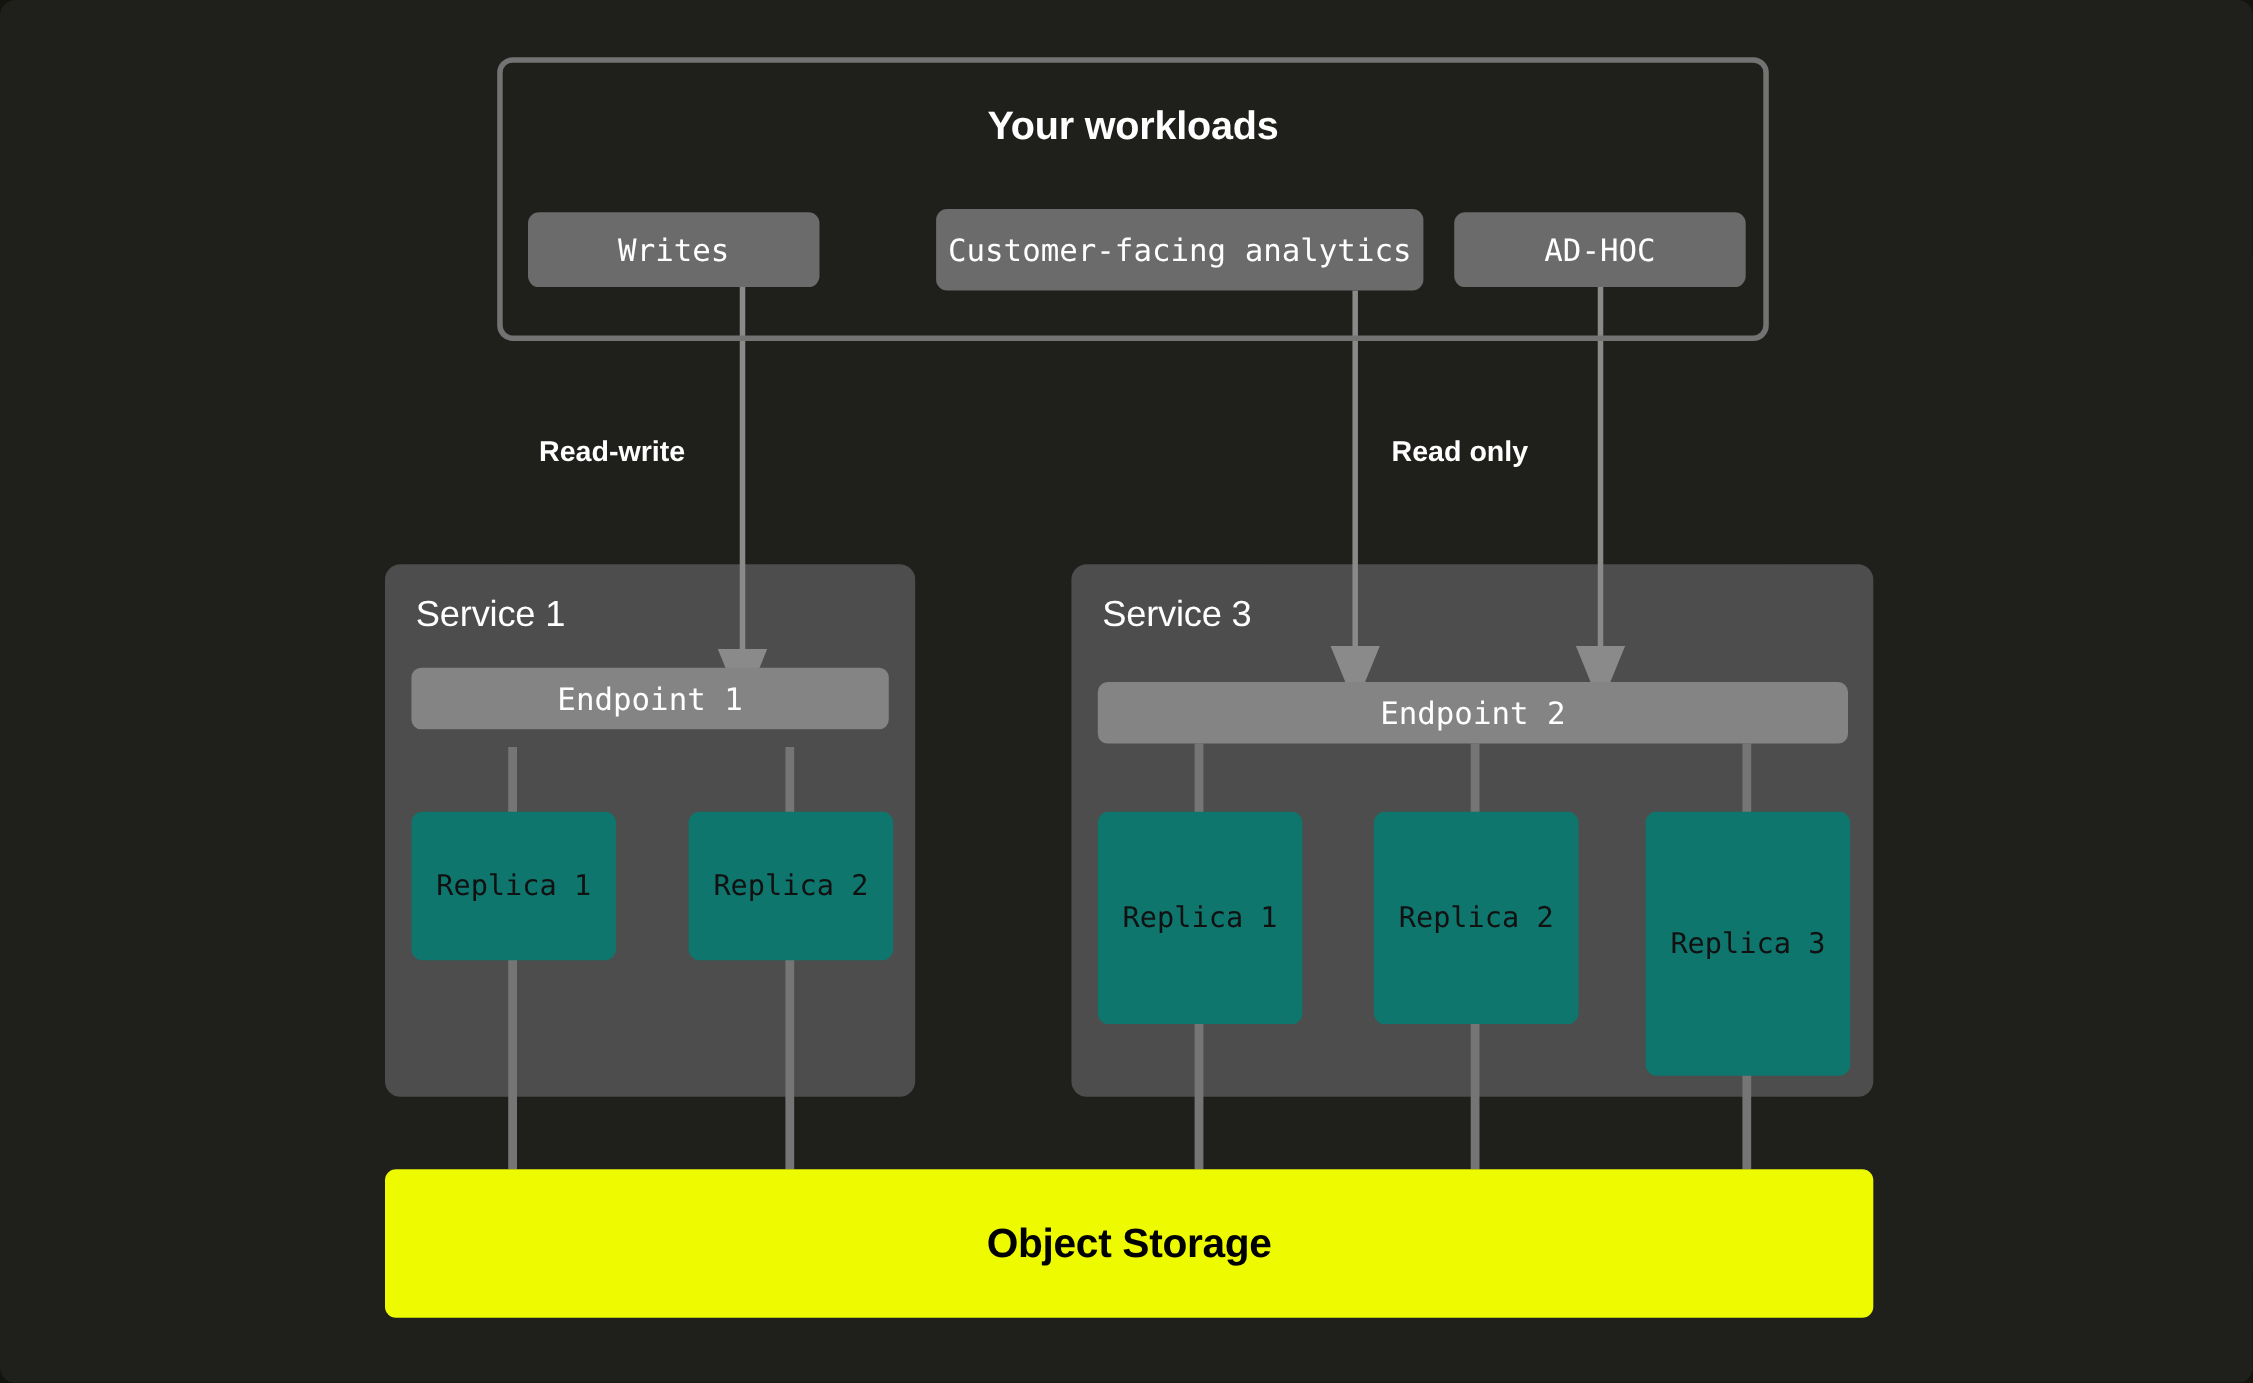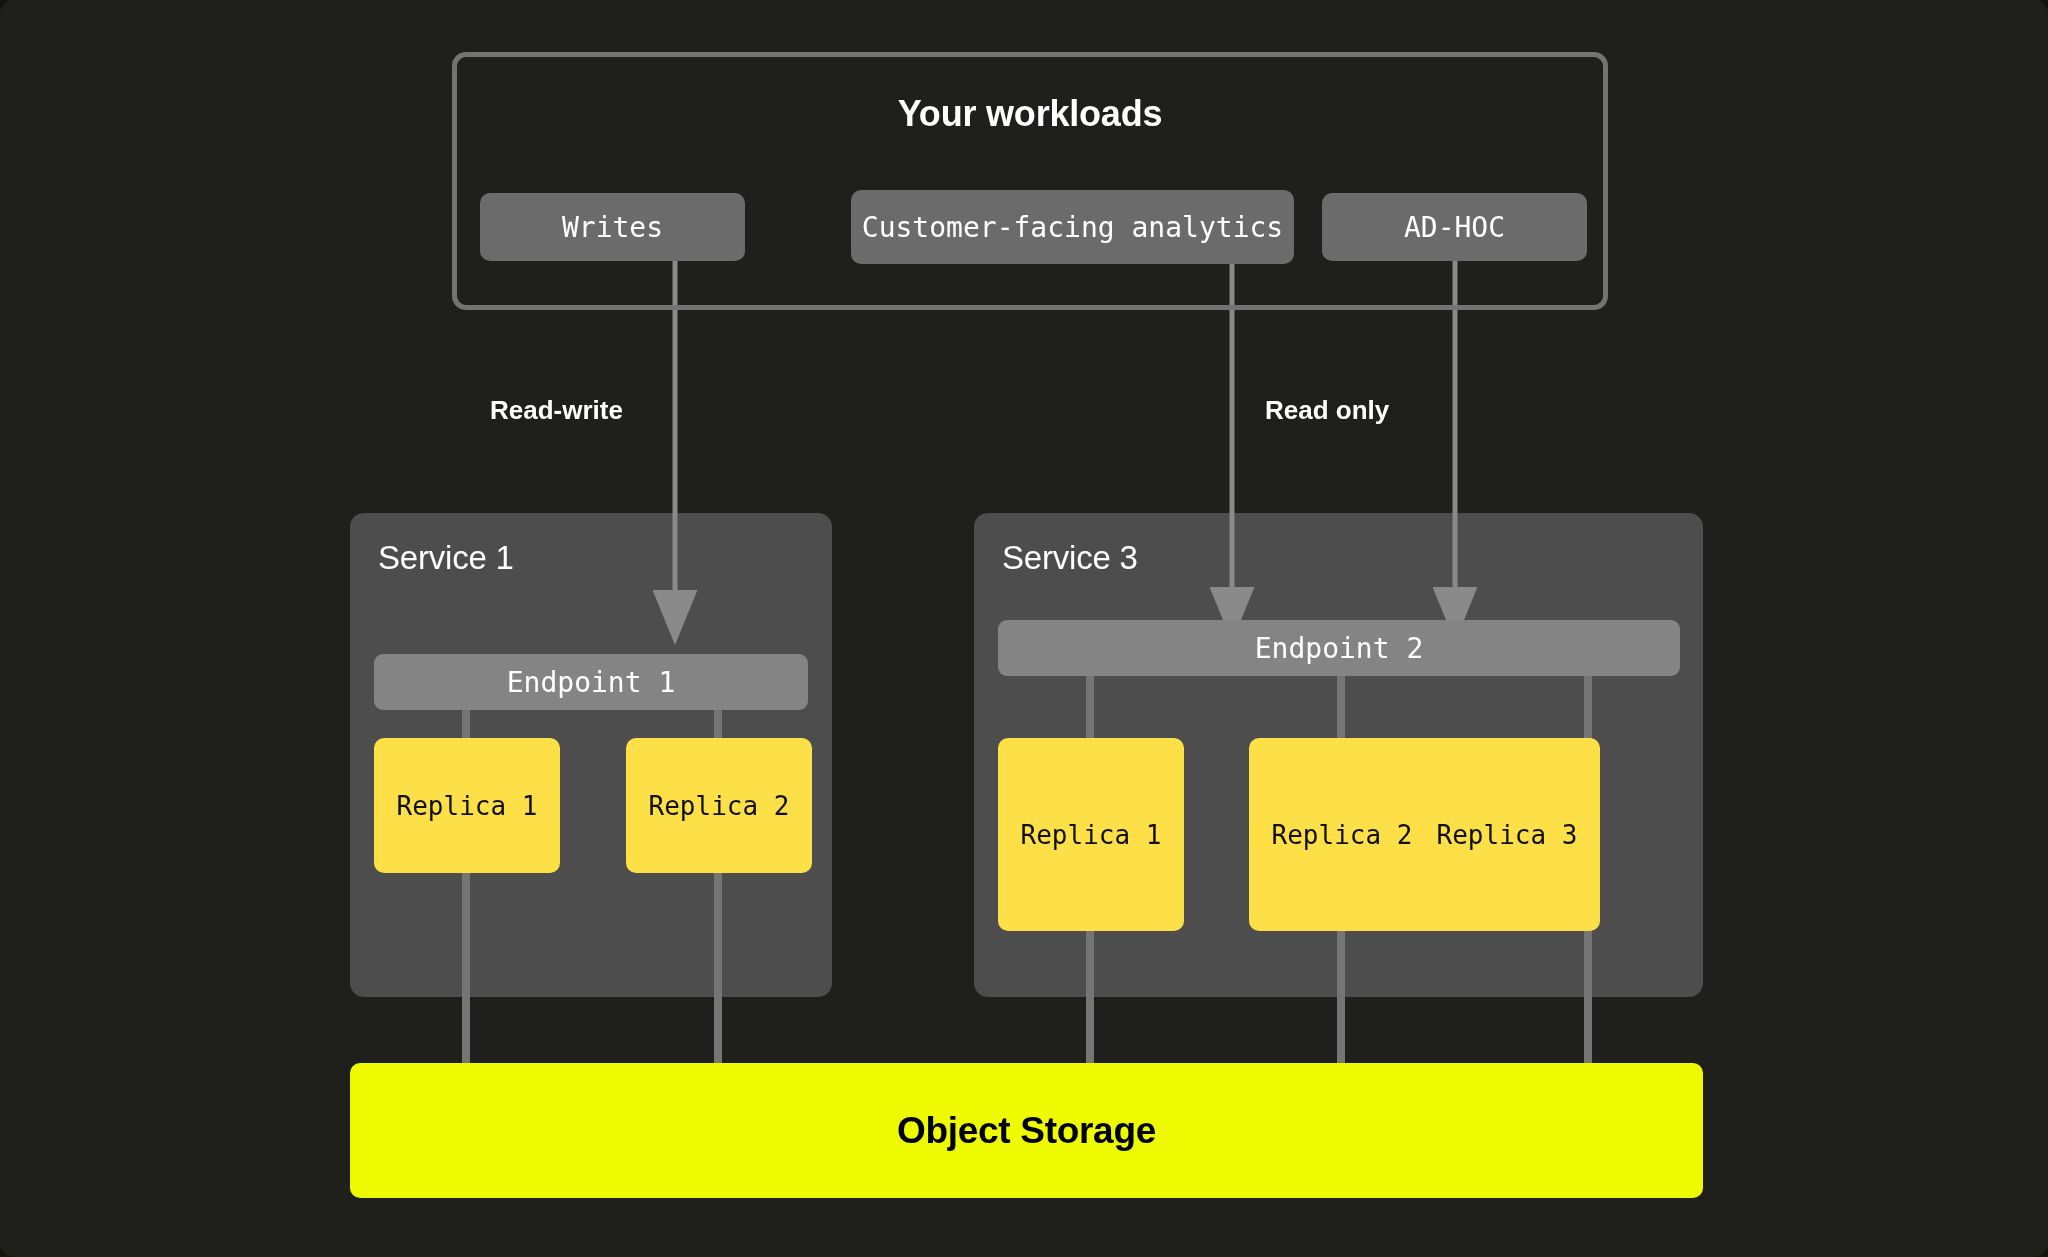--- a/index.html
+++ b/index.html
@@ -105,40 +105,40 @@
     background: #848484;
     border-radius: 9px;
     color: #ffffff;
     font-family: "DejaVu Sans Mono", monospace;
     font-size: 28px;
     display: flex;
     align-items: center;
     justify-content: center;
     z-index: 3;
   }
-  #endpoint-1 { left: 374px; top: 654px; width: 434px; height: 56px; }
+  #endpoint-1 { left: 374px; top: 607px; width: 434px; height: 56px; }
   #endpoint-2 { left: 998px; top: 620px; width: 682px; height: 56px; }
 
   .replica {
     position: absolute;
-    background: #fde047;
+    background: #0f766e;
     border-radius: 10px;
     color: #111111;
     font-family: "DejaVu Sans Mono", monospace;
     font-size: 26px;
     display: flex;
     align-items: center;
     justify-content: center;
     z-index: 3;
   }
   #s1-r1 { left: 374px; top: 738px; width: 186px; height: 135px; }
   #s1-r2 { left: 626px; top: 738px; width: 186px; height: 135px; }
   #s2-r1 { left: 998px; top: 738px; width: 186px; height: 193px; }
   #s2-r2 { left: 1249px; top: 738px; width: 186px; height: 193px; }
-  #s2-r3 { left: 1414px; top: 738px; width: 186px; height: 193px; }
+  #s2-r3 { left: 1496px; top: 738px; width: 186px; height: 240px; }
 
   
   #object-storage {
     position: absolute;
     left: 350px;
     top: 1063px;
     width: 1353px;
     height: 135px;
     background: #edfa00;
     border-radius: 10px;

